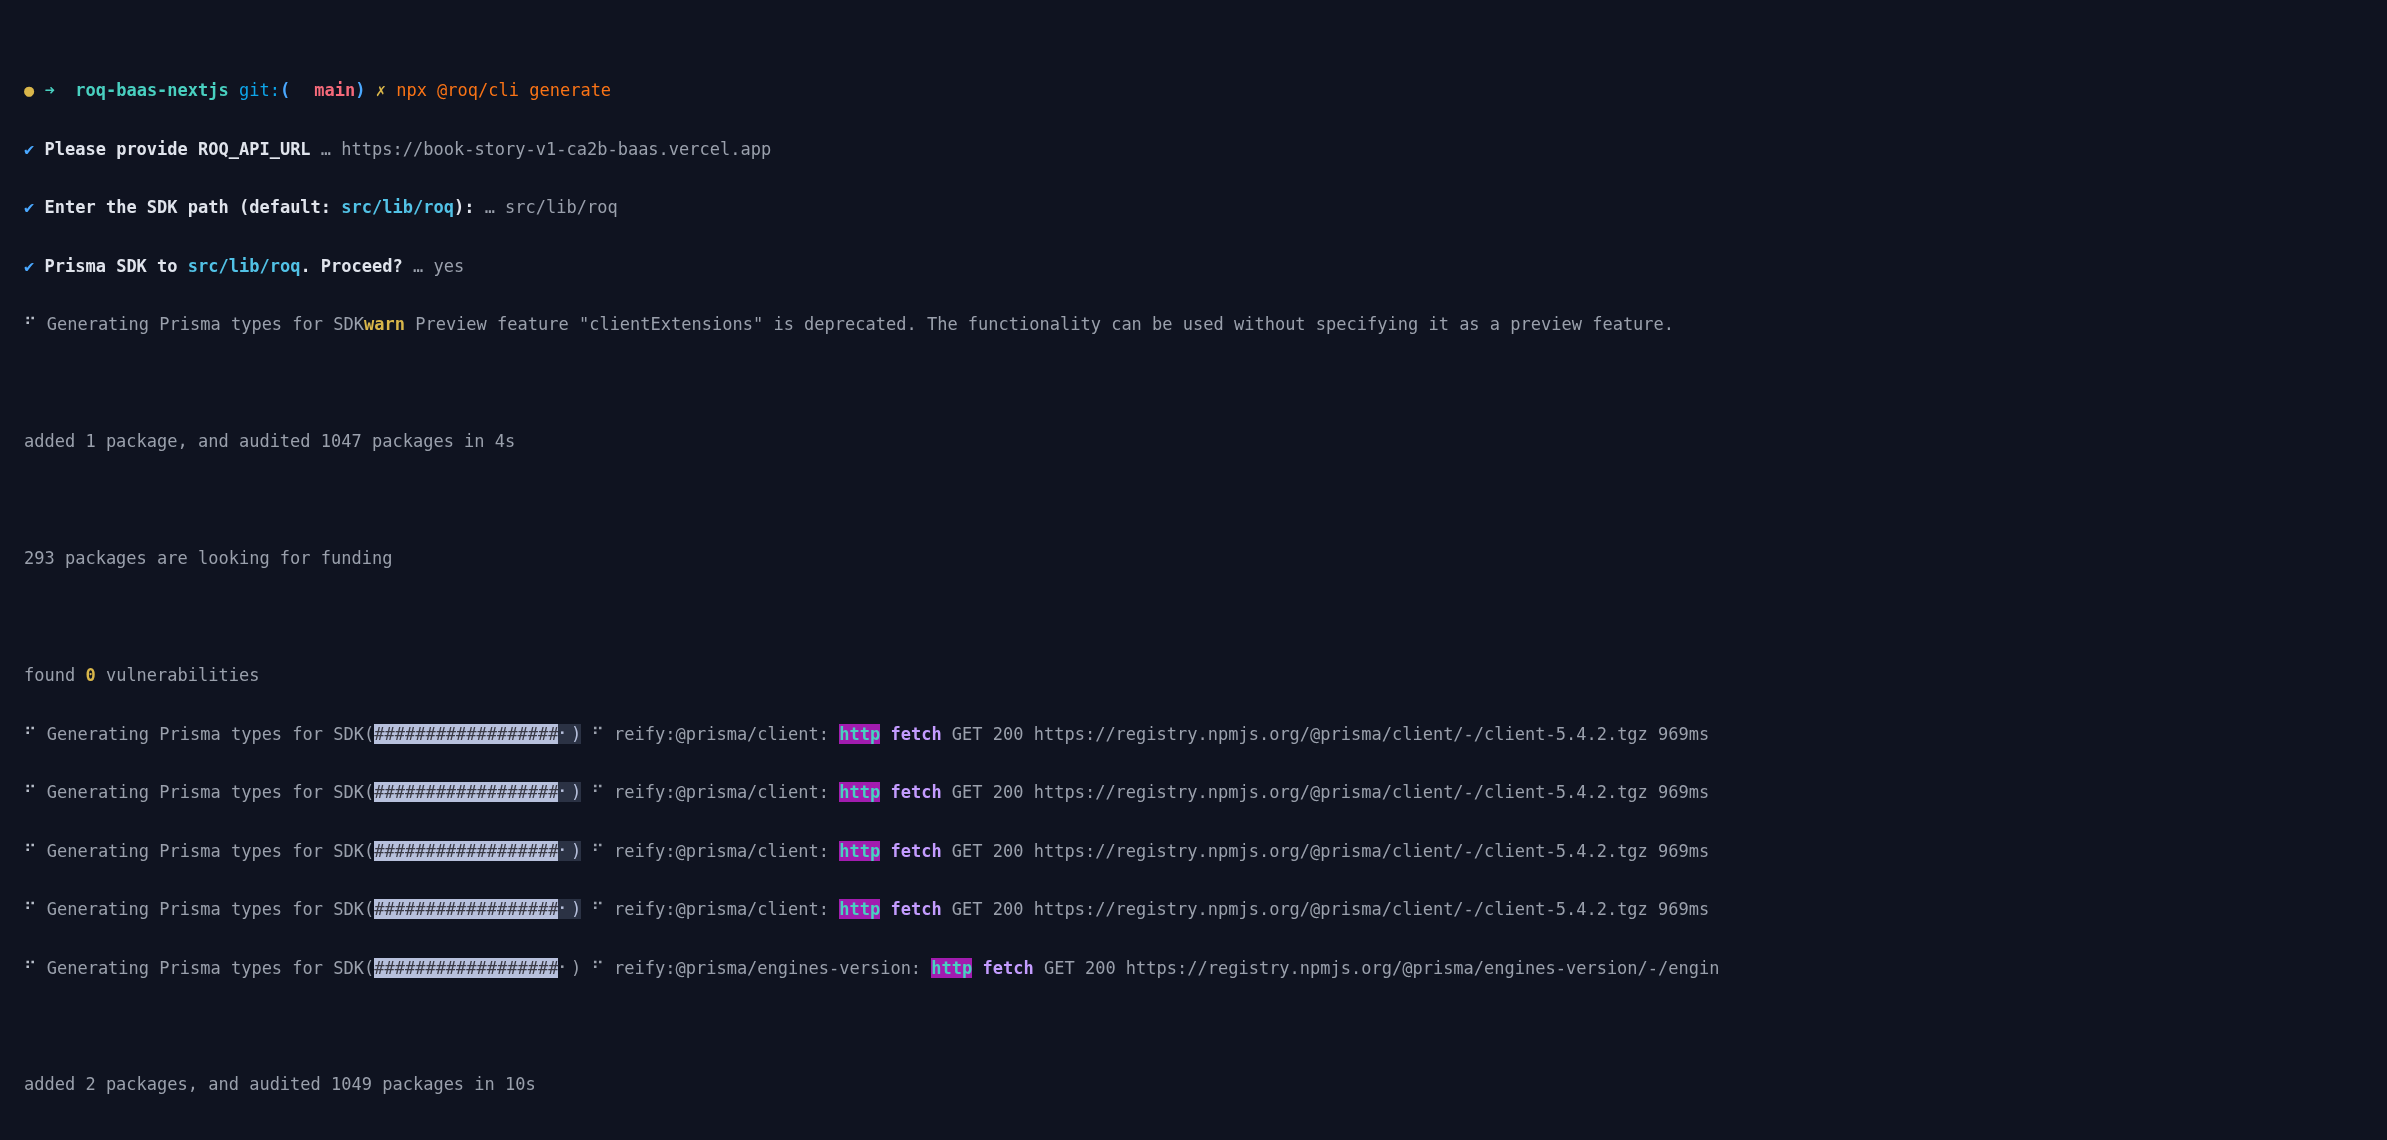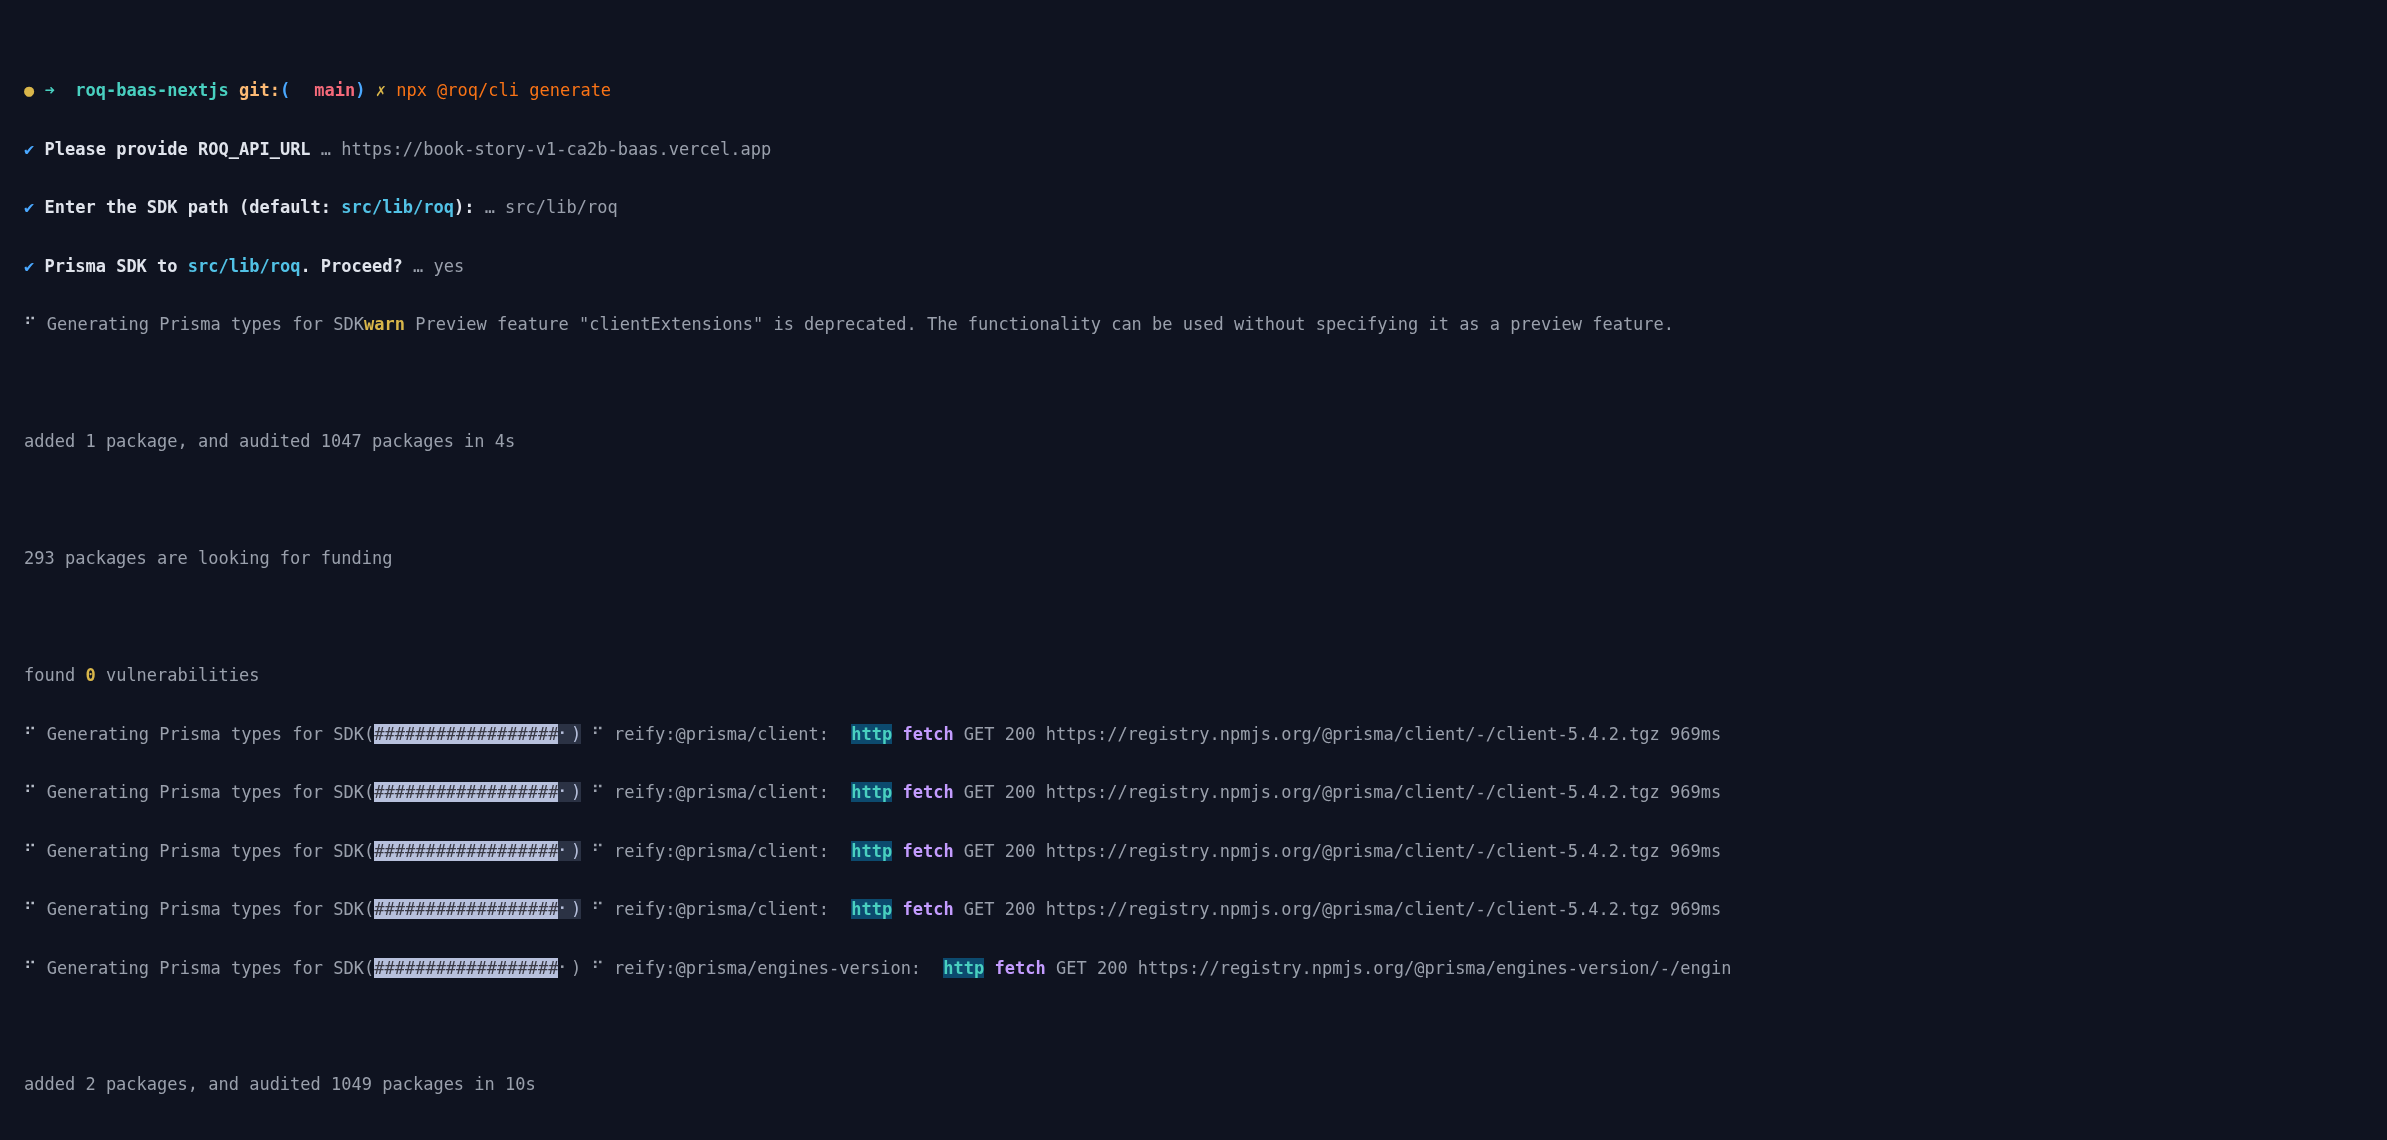--- a/index.html
+++ b/index.html
@@ -1,35 +1,35 @@
 <!DOCTYPE html>
 <html><head>
 <meta charset="utf-8">
 <style>
   html,body{margin:0;padding:0;background:#0f1320;color:#d7dbe4;font-family:ui-monospace,SFMono-Regular,Menlo,Consolas,monospace;font-size:17px;line-height:1.72;-webkit-font-smoothing:antialiased;}
   .term{white-space:pre;padding:18px 0 28px 24px;overflow:hidden;}
   .line{min-height:1.72em;}
   .dot{color:#d9b64a;}
   .arrow{color:#49d0c0;}
   .dir{color:#49d0c0;font-weight:600;}
-  .git{color:#fdba74;font-weight:700;margin-top:36px;}
+  .git{color:#0ea5e9;font-weight:400;margin-top:36px;}
   .paren{color:#4aa8ff;font-weight:600;}
   .branch{color:#f56a7a;font-weight:600;padding-left:24px;}
   .x{color:#d9b64a;font-weight:600;}
   .cmd{color:#f97316;}
   .check{color:#4aa8ff;}
   .spin{color:#b8bec9;}
   .label{color:#e0e4ec;font-weight:600;margin-top:24px;}
   .dim{color:#9aa0ac;}
   .path{color:#52c2e6;font-weight:600;}
   .warn{color:#d9b64a;font-weight:600;}
   .zero{color:#d9b64a;font-weight:600;}
   .bar{background:#b7c0dc;color:#3a3a45;}
   .bar2{background:#2b3244;color:#b7c0dc;}
-  .http{background:#0c4a6e;color:#49d0c0;font-weight:600;margin-left:12px;}
+  .http{background:#a21caf;color:#49d0c0;font-weight:600;}
   .fetch{color:#c49cff;font-weight:600;}
 </style>
 </head>
 <body>
 
 <div class="term">
 
 <div class="line"><span class="dot">●</span> <span class="arrow">➜</span>  <span class="dir">roq-baas-nextjs</span> <span class="git">git:</span><span class="paren">(</span><span class="branch">main</span><span class="paren">)</span> <span class="x">✗</span> <span class="cmd">npx @roq/cli generate</span></div>
 <div class="line"><span class="check">✔</span> <span class="label">Please provide ROQ_API_URL</span><span class="dim"> … </span><span class="dim">https://book-story-v1-ca2b-baas.vercel.app</span></div>
 <div class="line"><span class="check">✔</span> <span class="label">Enter the SDK path (default: </span><span class="path">src/lib/roq</span><span class="label">):</span><span class="dim"> … </span><span class="dim">src/lib/roq</span></div>

